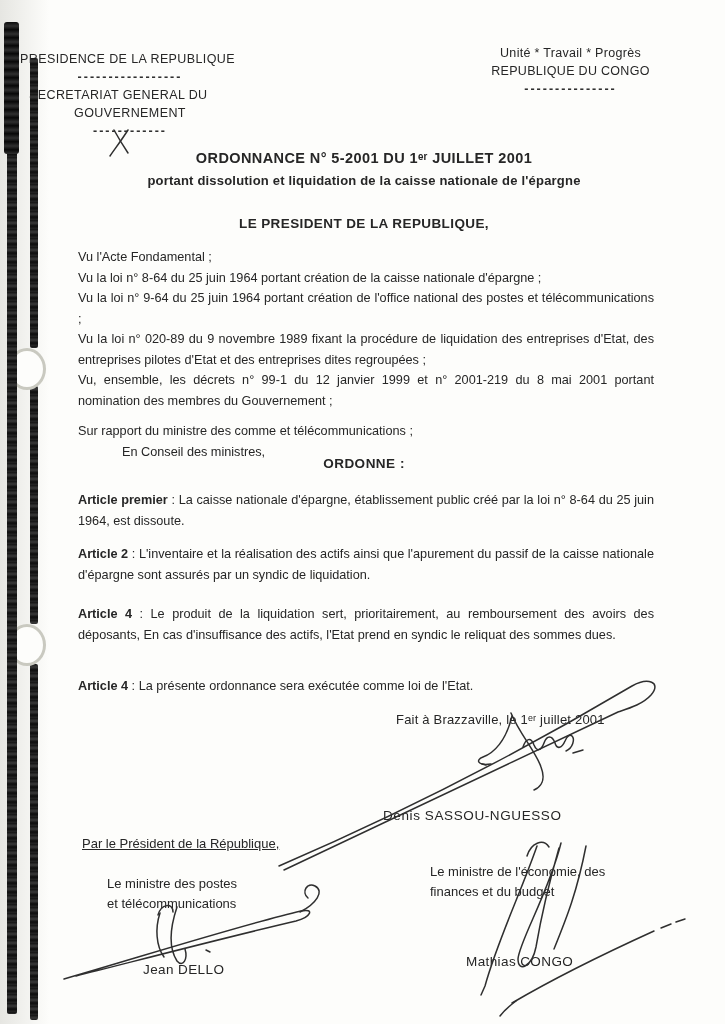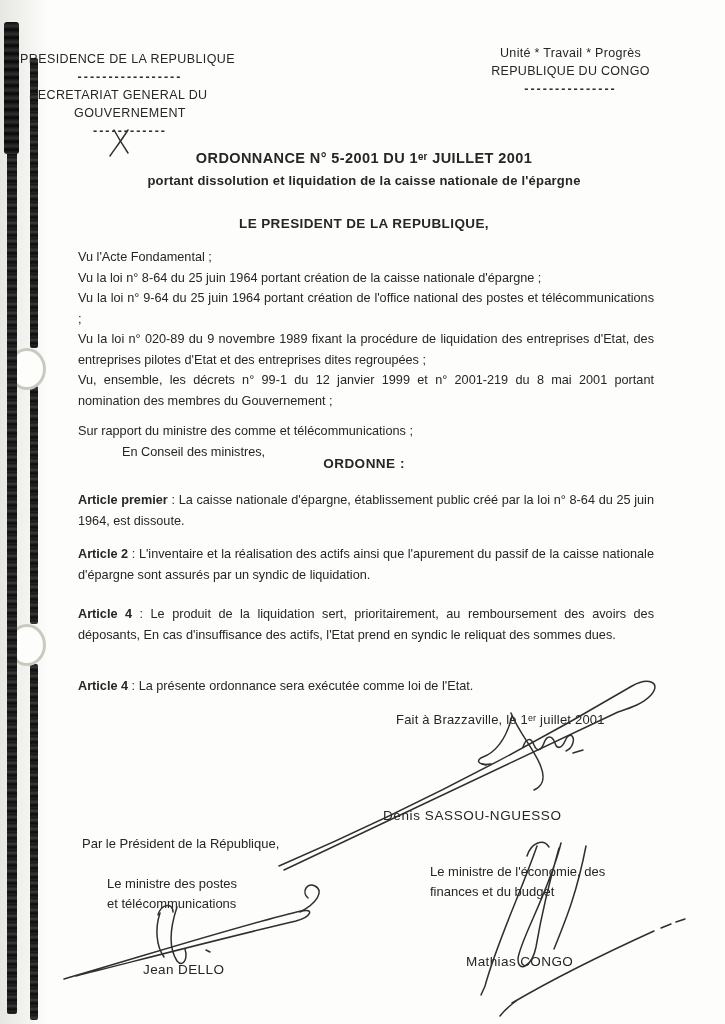--- a/index.html
+++ b/index.html
@@ -39,21 +39,21 @@
   .preamble{left:78px;top:247px;width:576px;}
   .preamble p{margin:0;}
   .report{left:78px;top:421px;width:576px;}
   .report p{margin:0;}
   .report .ind2{padding-left:44px;}
   .ordonne{left:74px;top:456px;width:580px;text-align:center;font-size:13.5px;font-weight:bold;letter-spacing:0.5px;}
   .article{left:78px;width:576px;margin:0;}
   .art1{top:490px;} .art2{top:544px;} .art3{top:604px;} .art4{top:676px;}
   .date-line{left:396px;top:712px;font-size:13px;letter-spacing:0.2px;}
   .president-name{left:383px;top:808px;font-size:13.5px;letter-spacing:0.6px;}
-  .countersign{left:82px;top:836px;font-size:13px;}
+  .countersign{left:82px;top:836px;font-size:13px;text-decoration:underline;}
   .min-posts{left:82px;top:874px;font-size:13px;line-height:20px;margin-left:25px;}
   .min-econ{left:430px;top:862px;font-size:13px;line-height:20px;}
   .dello-name{left:143px;top:962px;font-size:13.5px;letter-spacing:0.4px;}
   .dzon-name{left:466px;top:954px;font-size:13.5px;letter-spacing:0.4px;}
   .sig-overlay{position:absolute;left:0;top:0;width:725px;height:1024px;z-index:6;pointer-events:none;}
   .sig-overlay path{fill:none;stroke:#2f2f2f;stroke-width:1.5;stroke-linecap:round;stroke-linejoin:round;}
 </style>
 </head>
 <body>
 

